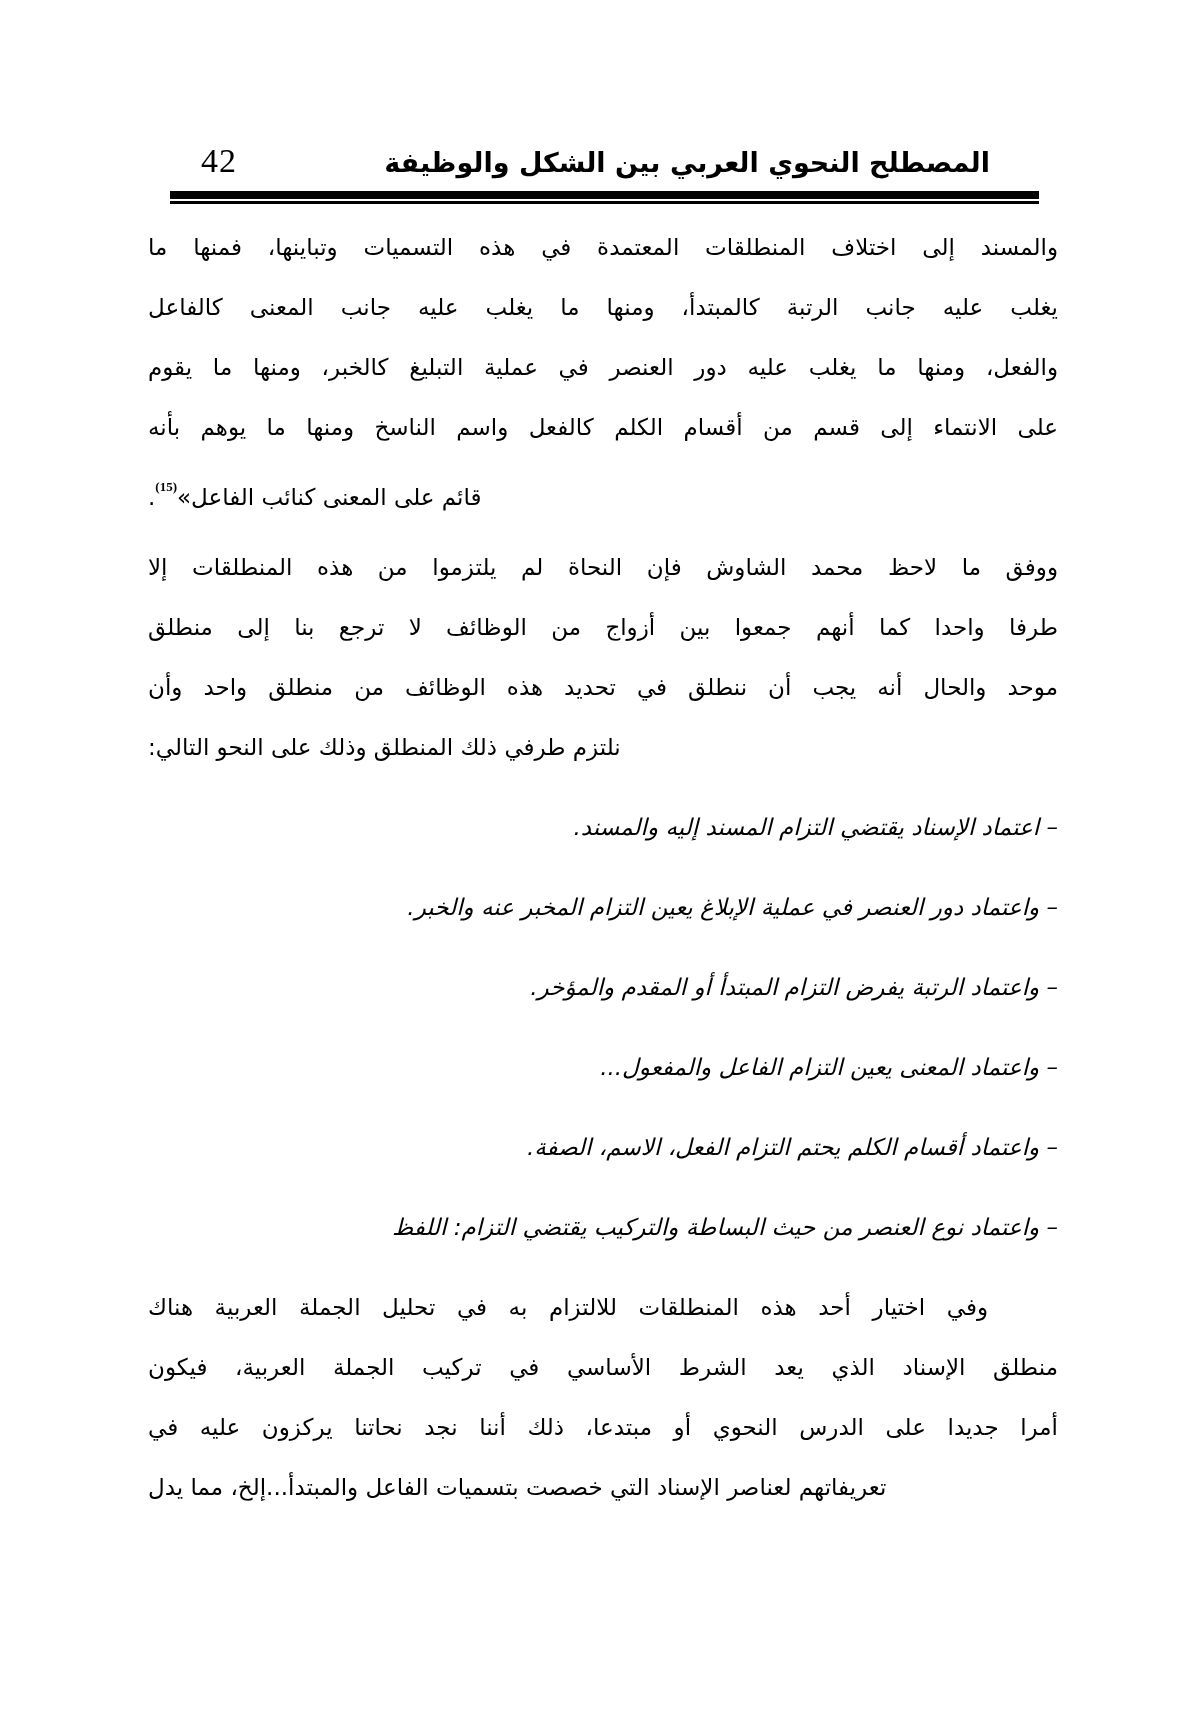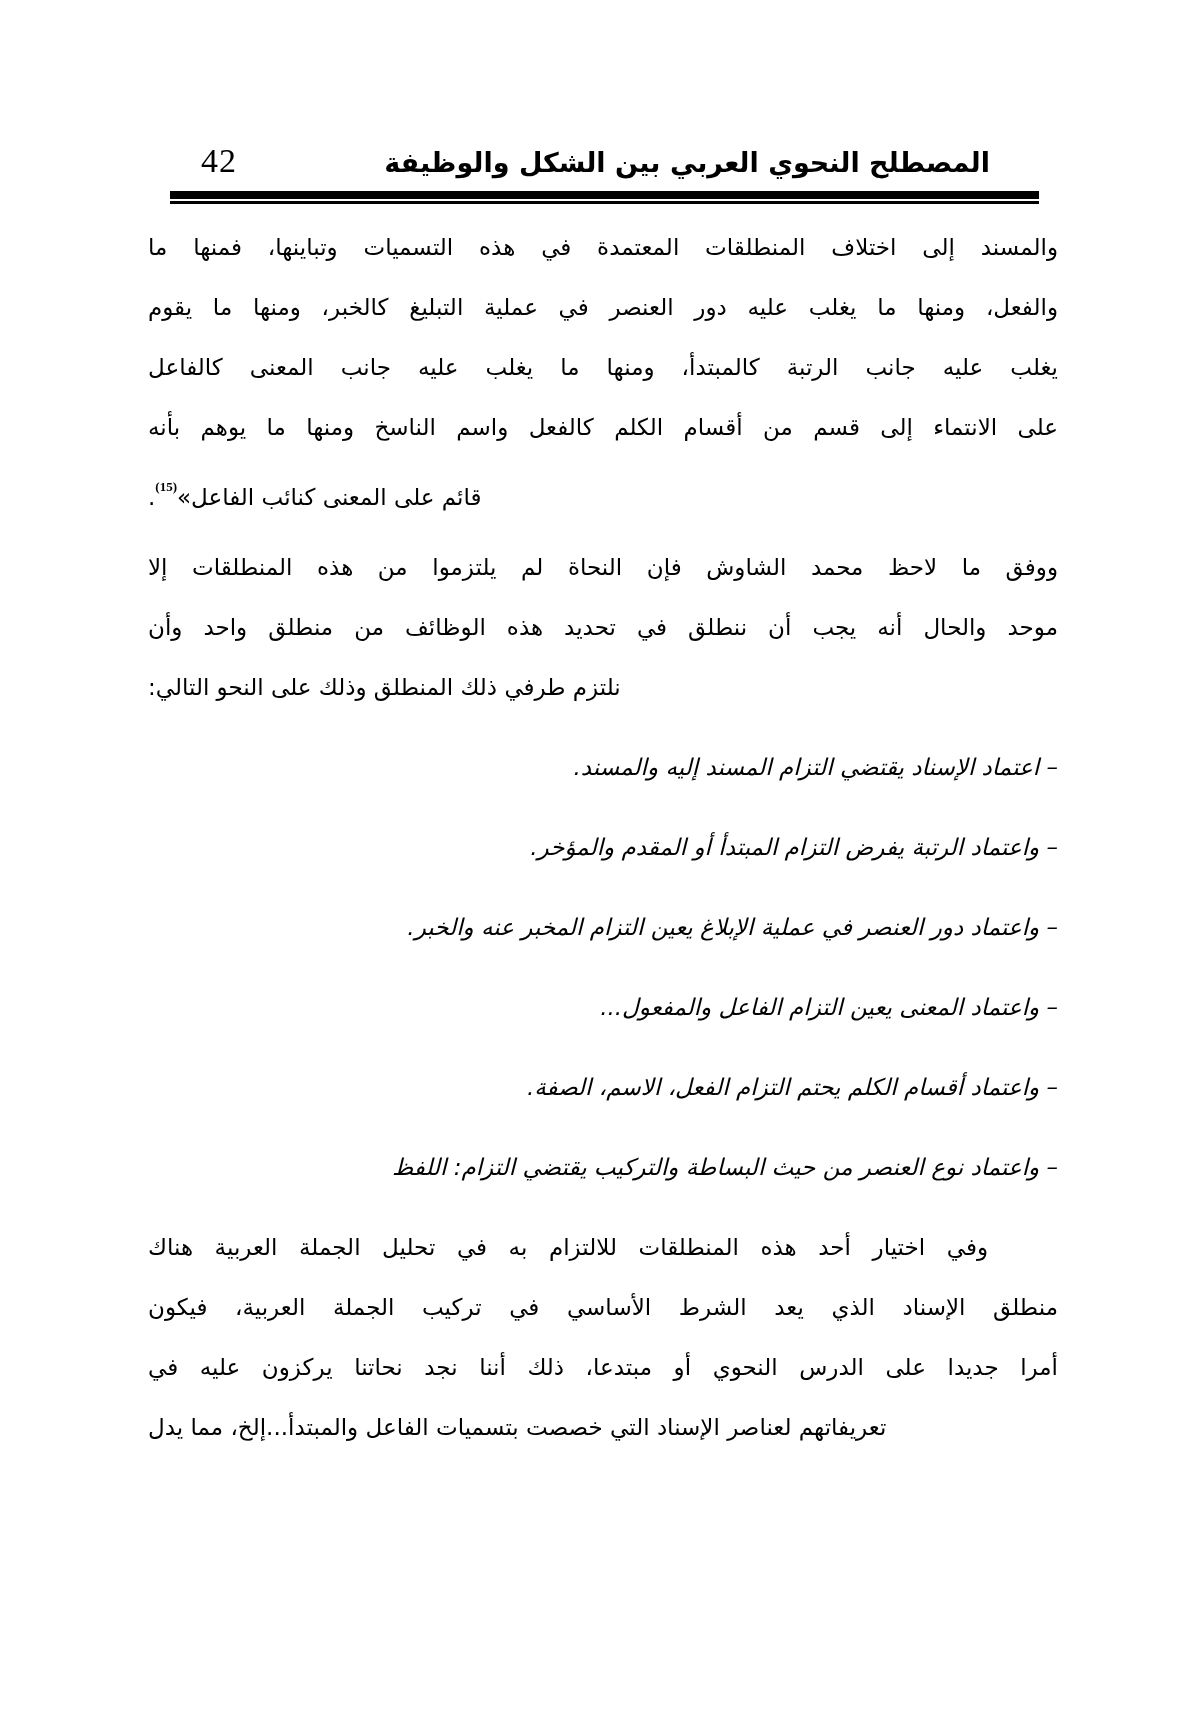--- a/index.html
+++ b/index.html
@@ -87,42 +87,43 @@
     <span class="pagenum">42</span>
     <h1 class="title">المصطلح النحوي العربي بين الشكل والوظيفة</h1>
   </header>
 
   <div class="rule"></div>
 
   <main class="content">
 
     <section class="block">
       <div class="line j">والمسند إلى اختلاف المنطلقات المعتمدة في هذه التسميات وتباينها، فمنها ما</div>
+      <div class="line j">يغلب عليه جانب الرتبة كالمبتدأ، ومنها ما يغلب عليه جانب المعنى كالفاعل</div>
       <div class="line j">والفعل، ومنها ما يغلب عليه دور العنصر في عملية التبليغ كالخبر، ومنها ما يقوم</div>
-      <div class="line j">يغلب عليه جانب الرتبة كالمبتدأ، ومنها ما يغلب عليه جانب المعنى كالفاعل</div>
       <div class="line j">على الانتماء إلى قسم من أقسام الكلم كالفعل واسم الناسخ ومنها ما يوهم بأنه</div>
       <div class="line l"><span>قائم على المعنى كنائب الفاعل»</span><sup class="fn">(15)</sup><span>.</span></div>
     </section>
 
     <section class="block">
       <div class="line j">ووفق ما لاحظ محمد الشاوش فإن النحاة لم يلتزموا من هذه المنطلقات إلا</div>
+      <div class="line j">طرفا واحدا كما أنهم جمعوا بين أزواج من الوظائف لا ترجع بنا إلى منطلق</div>
       <div class="line j">موحد والحال أنه يجب أن ننطلق في تحديد هذه الوظائف من منطلق واحد وأن</div>
       <div class="line l">نلتزم طرفي ذلك المنطلق وذلك على النحو التالي:</div>
     </section>
 
     <section class="block">
       <div class="line r">– اعتماد الإسناد يقتضي التزام المسند إليه والمسند.</div>
     </section>
 
     <section class="block">
-      <div class="line r">– واعتماد الرتبة يفرض التزام المبتدأ أو المقدم والمؤخر.</div>
+      <div class="line r">– واعتماد دور العنصر في عملية الإبلاغ يعين التزام المخبر عنه والخبر.</div>
     </section>
 
     <section class="block">
-      <div class="line r">– واعتماد دور العنصر في عملية الإبلاغ يعين التزام المخبر عنه والخبر.</div>
+      <div class="line r">– واعتماد الرتبة يفرض التزام المبتدأ أو المقدم والمؤخر.</div>
     </section>
 
     <section class="block">
       <div class="line r">– واعتماد المعنى يعين التزام الفاعل والمفعول...</div>
     </section>
 
     <section class="block">
       <div class="line r">– واعتماد أقسام الكلم يحتم التزام الفعل، الاسم، الصفة.</div>
     </section>
 

